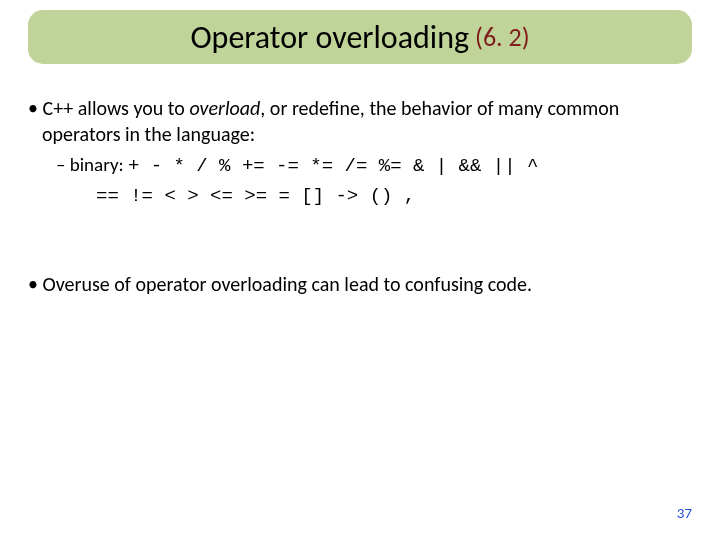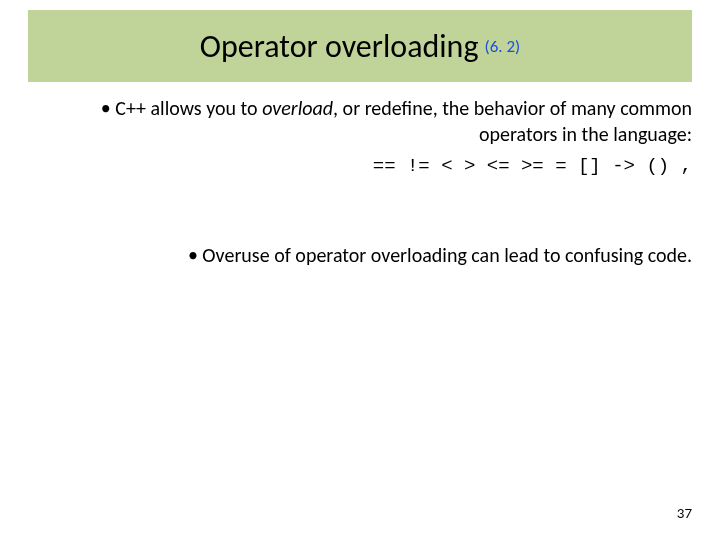--- a/index.html
+++ b/index.html
@@ -16,44 +16,44 @@
     position: relative;
     width: 720px;
     height: 540px;
     box-sizing: border-box;
   }
   .title-bar {
     position: absolute;
     top: 10px;
     left: 28px;
     right: 28px;
-    height: 72px;
+    height: 54px;
     background: #c0d49a;
     display: flex;
     align-items: center;
     justify-content: center;
+    border-radius: 15px;
   }
   .title-text {
     font-size: 32px;
     color: #000;
     font-weight: 400;
   }
   .title-section {
-    font-size: 17px;
-    color: #1d4ed8;
+    font-size: 26px;
+    color: #7f1d1d;
     margin-left: 6px;
   }
   .body {
     position: absolute;
     top: 96px;
     left: 24px;
-    right: 28px;
+    right: 40px;
     font-size: 20px;
     line-height: 1.28;
-    text-align: right;
   }
   .bullet1 {
     margin: 0 0 6px 0;
     padding-left: 18px;
     text-indent: -14px;
   }
   .bullet1::before {
     content: "• ";
   }
   .bullet2 {
@@ -76,40 +76,43 @@
   }
   .italic { font-style: italic; }
   .gap {
     height: 60px;
   }
   .page-num {
     position: absolute;
     bottom: 18px;
     right: 28px;
     font-size: 15px;
-    color: #000000;
+    color: #1d4ed8;
   }
 </style>
 </head>
 <body>
 
 <div class="slide">
 
   <div class="title-bar">
     <span class="title-text">Operator overloading</span>
     <span class="title-section">(6. 2)</span>
   </div>
 
   <div class="body">
 
     <p class="bullet1">
       <span>C++ allows you to </span><span class="italic">overload</span><span>, or redefine, the behavior of many common operators in the language:</span>
     </p>
 
 
+    <p class="bullet2">
+      <span>binary: </span><span class="code">+ - * / % += -= *= /= %= &amp; | &amp;&amp; || ^</span>
+    </p>
 
     <p class="cont-line">
       <span class="code">== != &lt; &gt; &lt;= &gt;= = [] -&gt; () ,</span>
     </p>
 
     <div class="gap"></div>
 
     <p class="bullet1">
       <span>Overuse of operator overloading can lead to confusing code.</span>
     </p>

